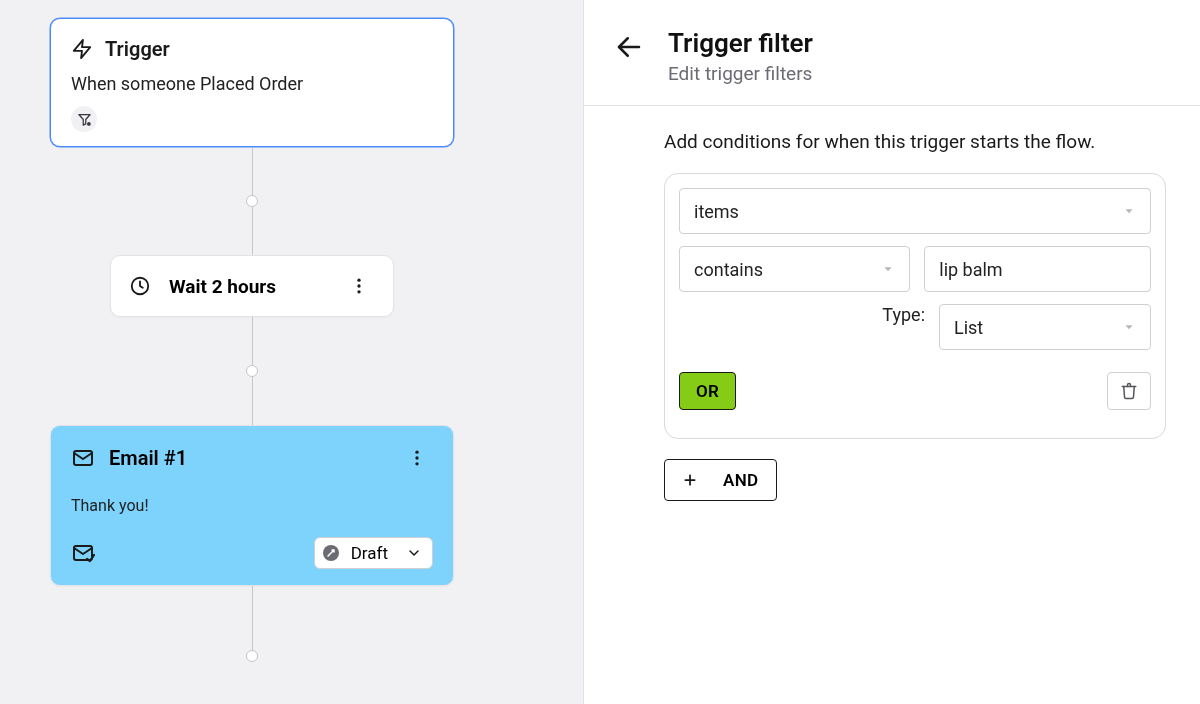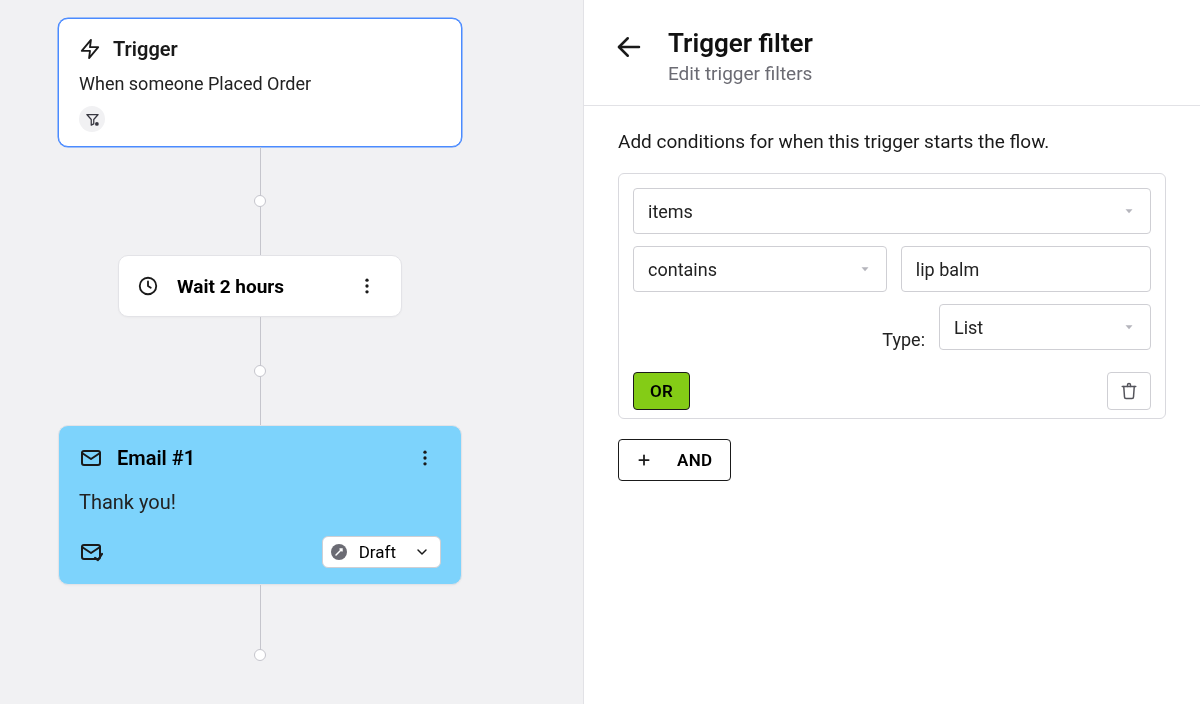--- a/index.html
+++ b/index.html
@@ -9,21 +9,21 @@
   
   .canvas {
     flex: 0 0 583px;
     background: #f1f1f3;
     position: relative;
     height: 100%;
   }
 
   .flow {
     position: absolute;
-    left: 58px;
+    left: 50px;
     top: 18px;
     width: 404px;
     display: flex;
     flex-direction: column;
     align-items: center;
   }
 
   .node {
     background: #fff;
     border: 1px solid #d9d9de;
@@ -105,21 +105,21 @@
     background: #7dd3fc;
     border: 1px solid #e3e3e7;
     border-radius: 10px;
     padding: 18px 20px 16px 20px;
     box-shadow: 0 1px 2px rgba(0,0,0,0.03);
     position: relative;
   }
   .email-header { display:flex; align-items:center; justify-content:space-between; }
   .email-header-left { display:flex; align-items:center; gap:14px; }
   .email-title { font-size: 20px; font-weight: 600; }
-  .email-subject { margin-top: 18px; font-size: 20px; color:#222; }
+  .email-subject { margin-top: 24px; font-size: 16px; color:#222; }
   .email-footer { margin-top: 22px; display:flex; justify-content:space-between; align-items:center; }
 
   .status-pill {
     border: 1px solid #cfcfd4;
     border-radius: 6px;
     padding: 5px 10px 5px 8px;
     display: flex; align-items: center; gap: 12px;
     font-size: 17px;
     background:#fff;
     cursor:pointer;
@@ -150,27 +150,27 @@
     border-bottom: 1px solid #e2e2e6;
   }
   .back-btn {
     background:none; border:none; cursor:pointer;
     padding: 2px 4px;
     margin-top: 2px;
   }
   .panel-title { font-size: 26px; font-weight: 650; color:#111; }
   .panel-sub   { font-size: 19px; color:#6b6b73; margin-top: 4px; }
 
-  .panel-body { padding: 24px 34px; }
+  .panel-body { padding: 24px 34px; margin-left: 46px; }
   .panel-help { font-size: 19px; color:#1a1a1a; margin-bottom: 20px; }
 
   .cond-box {
     border: 1px solid #d9d9de;
-    border-radius: 6px;
-    padding: 14px 14px 8px 14px;
+    border-radius: 14px;
+    padding: 14px 14px 28px 14px;
   }
 
   .select, .text-input {
     width: 100%;
     border: 1px solid #cfcfd4;
     border-radius: 4px;
     background:#fff;
     font-size: 18px;
     color:#222;
     padding: 10px 14px;
@@ -180,21 +180,21 @@
   .select { display:flex; align-items:center; justify-content:space-between; cursor:pointer; }
   .select .caret { color:#b5b5bc; }
 
   .row2 {
     display:flex; gap: 14px; margin-top: 12px;
   }
   .row2 .operator { flex: 0 0 49%; }
   .row2 .value { flex: 1; }
 
   .type-row {
-    display:flex; align-items:flex-end; gap: 14px;
+    display:flex; align-items:flex-start; gap: 14px;
     justify-content:flex-end;
     margin-top: 12px;
   }
   .type-label { font-size: 18px; color:#222; }
   .type-select { width: 212px; }
 
   .cond-footer {
     display:flex; justify-content:space-between; align-items:center;
     margin-top: 22px;
   }

